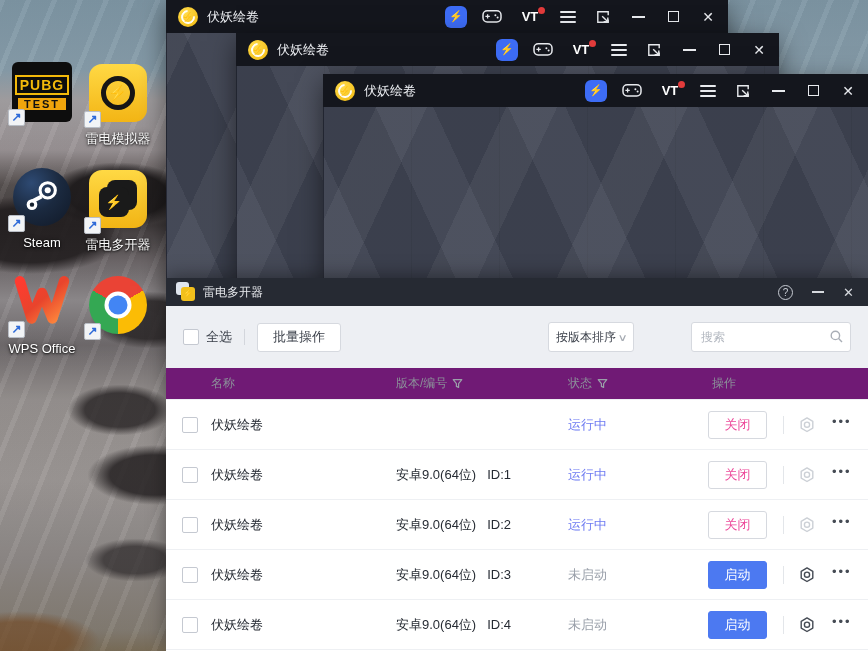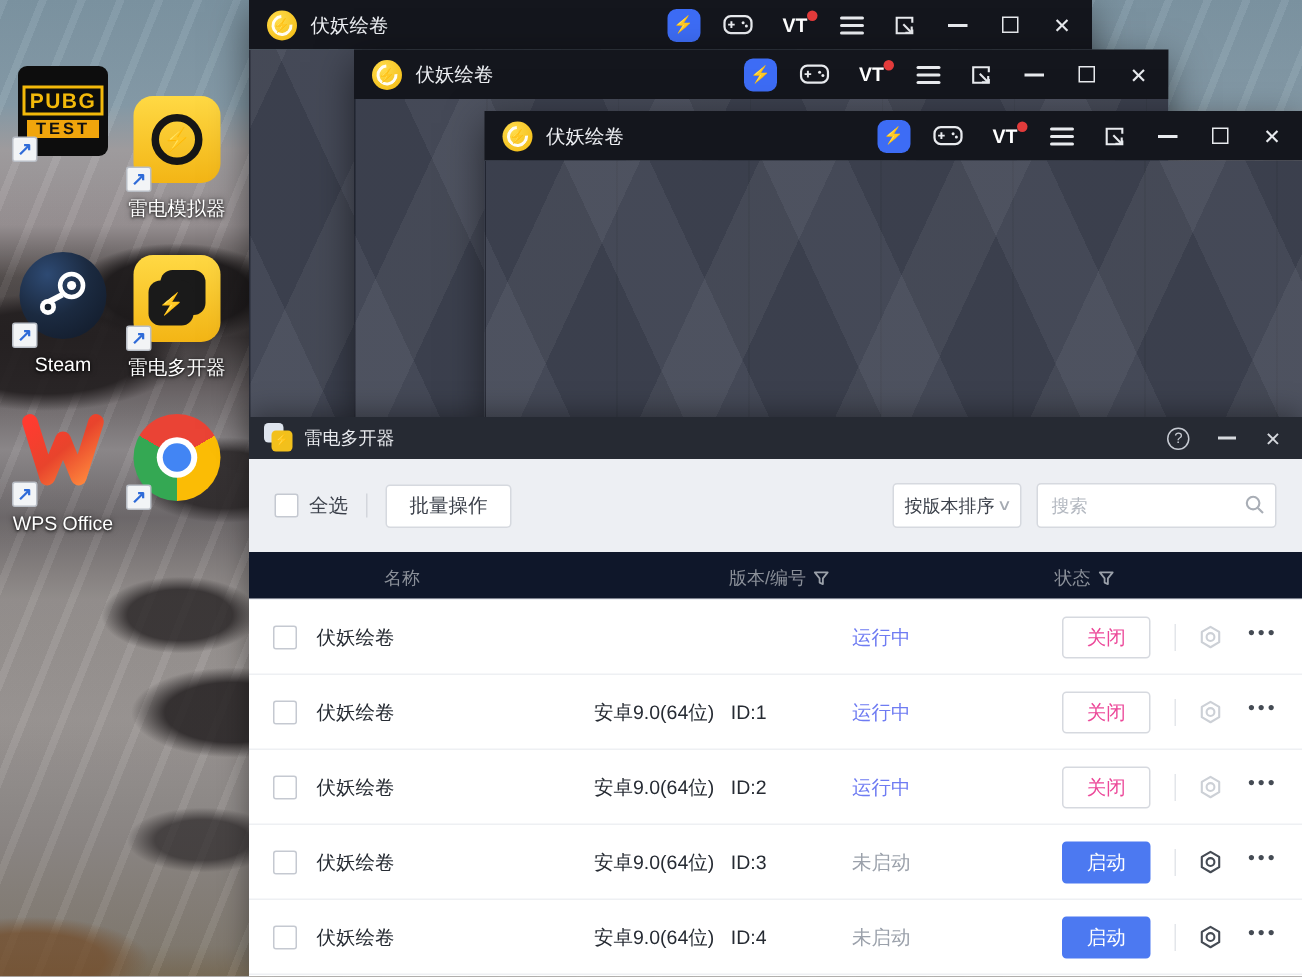--- a/index.html
+++ b/index.html
@@ -85,26 +85,26 @@
 
   .toolbar { height:62px; background:#edeff3; display:flex; align-items:center; padding:0 17px; }
   .cbx { width:16px; height:16px; background:#fff; border:1px solid #c5c9d1; border-radius:2px; cursor:pointer; flex:0 0 auto; }
   .tl-label { font-size:13px; color:#3b404a; margin-left:7px; }
   .tl-div { width:1px; height:16px; background:#d3d6dc; margin:0 12px; }
   .btn-batch { height:29px; padding:0 15px; background:#fff; border:1px solid #d6d9df; border-radius:3px; font-size:13px; color:#3b404a; cursor:pointer; }
   .tl-right { margin-left:auto; display:flex; align-items:center; gap:10px; }
   .sortsel { width:86px; height:30px; background:#fff; border:1px solid #d6d9df; border-radius:3px; display:flex; align-items:center; padding:0 7px; cursor:pointer; }
   .sortsel .stxt { font-size:12px; color:#3b404a; flex:1; white-space:nowrap; }
   .sortsel .chev { font-size:10px; color:#a5aab2; transform:scaleX(1.4); }
-  .searchbox { position:relative; width:160px; height:30px; }
+  .searchbox { position:relative; width:160px; height:30px;margin-left:47px; }
   .searchbox input { width:100%; height:100%; border:1px solid #d6d9df; border-radius:3px; padding:0 26px 0 9px; font-size:12px; color:#3b404a; outline:none; font-family:"Liberation Sans",sans-serif; }
   .searchbox input::placeholder { color:#b3b8c0; }
   .searchbox svg { position:absolute; right:8px; top:8px; }
 
-  .thead { height:32px; display:grid; grid-template-columns:45px 185px 172px 140px 1fr; align-items:center; background:#0f172a; border-bottom:1px solid #eef0f3; font-size:12px; color:#8b9099;gap:45px; }
+  .thead { height:32px; display:grid; grid-template-columns:45px 185px 172px 140px 1fr; align-items:center; background:#701a75; border-bottom:1px solid #eef0f3; font-size:12px; color:#8b9099; }
   .thead .hcell { display:flex; align-items:center; gap:5px; }
   .mrow { height:50px; display:grid; grid-template-columns:16px 16px 13px 185px 172px 140px 1fr; align-items:center; border-bottom:1px solid #eef0f3; background:#fff; }
   .mrow .cbx { grid-column:2; }
   .cell-name { grid-column:4; font-size:13px; color:#262b33; }
   .cell-ver  { grid-column:5; font-size:13px; color:#262b33; }
   .cell-ver .vid { margin-left:11px; }
   .cell-st   { grid-column:6; font-size:13px; }
   .st-run { color:#6e7bf2; }
   .st-off { color:#9ba1ab; }
   .cell-act { grid-column:7; display:flex; align-items:center; }
@@ -116,21 +116,21 @@
   .gear-dis { color:#ccd0d6; }
   .gear-en  { color:#454b54; }
   .more { margin-left:16px; color:#454b54; font-size:13px; letter-spacing:2px; cursor:pointer; line-height:0.4; padding-bottom:6px; }
 </style>
 </head>
 <body>
 
 <div class="stage">
   <div class="desktop"></div>
 
-  <div class="dicon" style="left:4px;top:44px;">
+  <div class="dicon" style="left:4px;top:62px;">
     <div class="art">
         <div class="pubg-art">
       <span class="pubg-word">PUBG</span>
       <span class="pubg-test">TEST</span>
     </div>
         <span class="shortcut">↗</span>
       </div>
   </div>
 
   <div class="dicon" style="left:80px;top:64px;">

